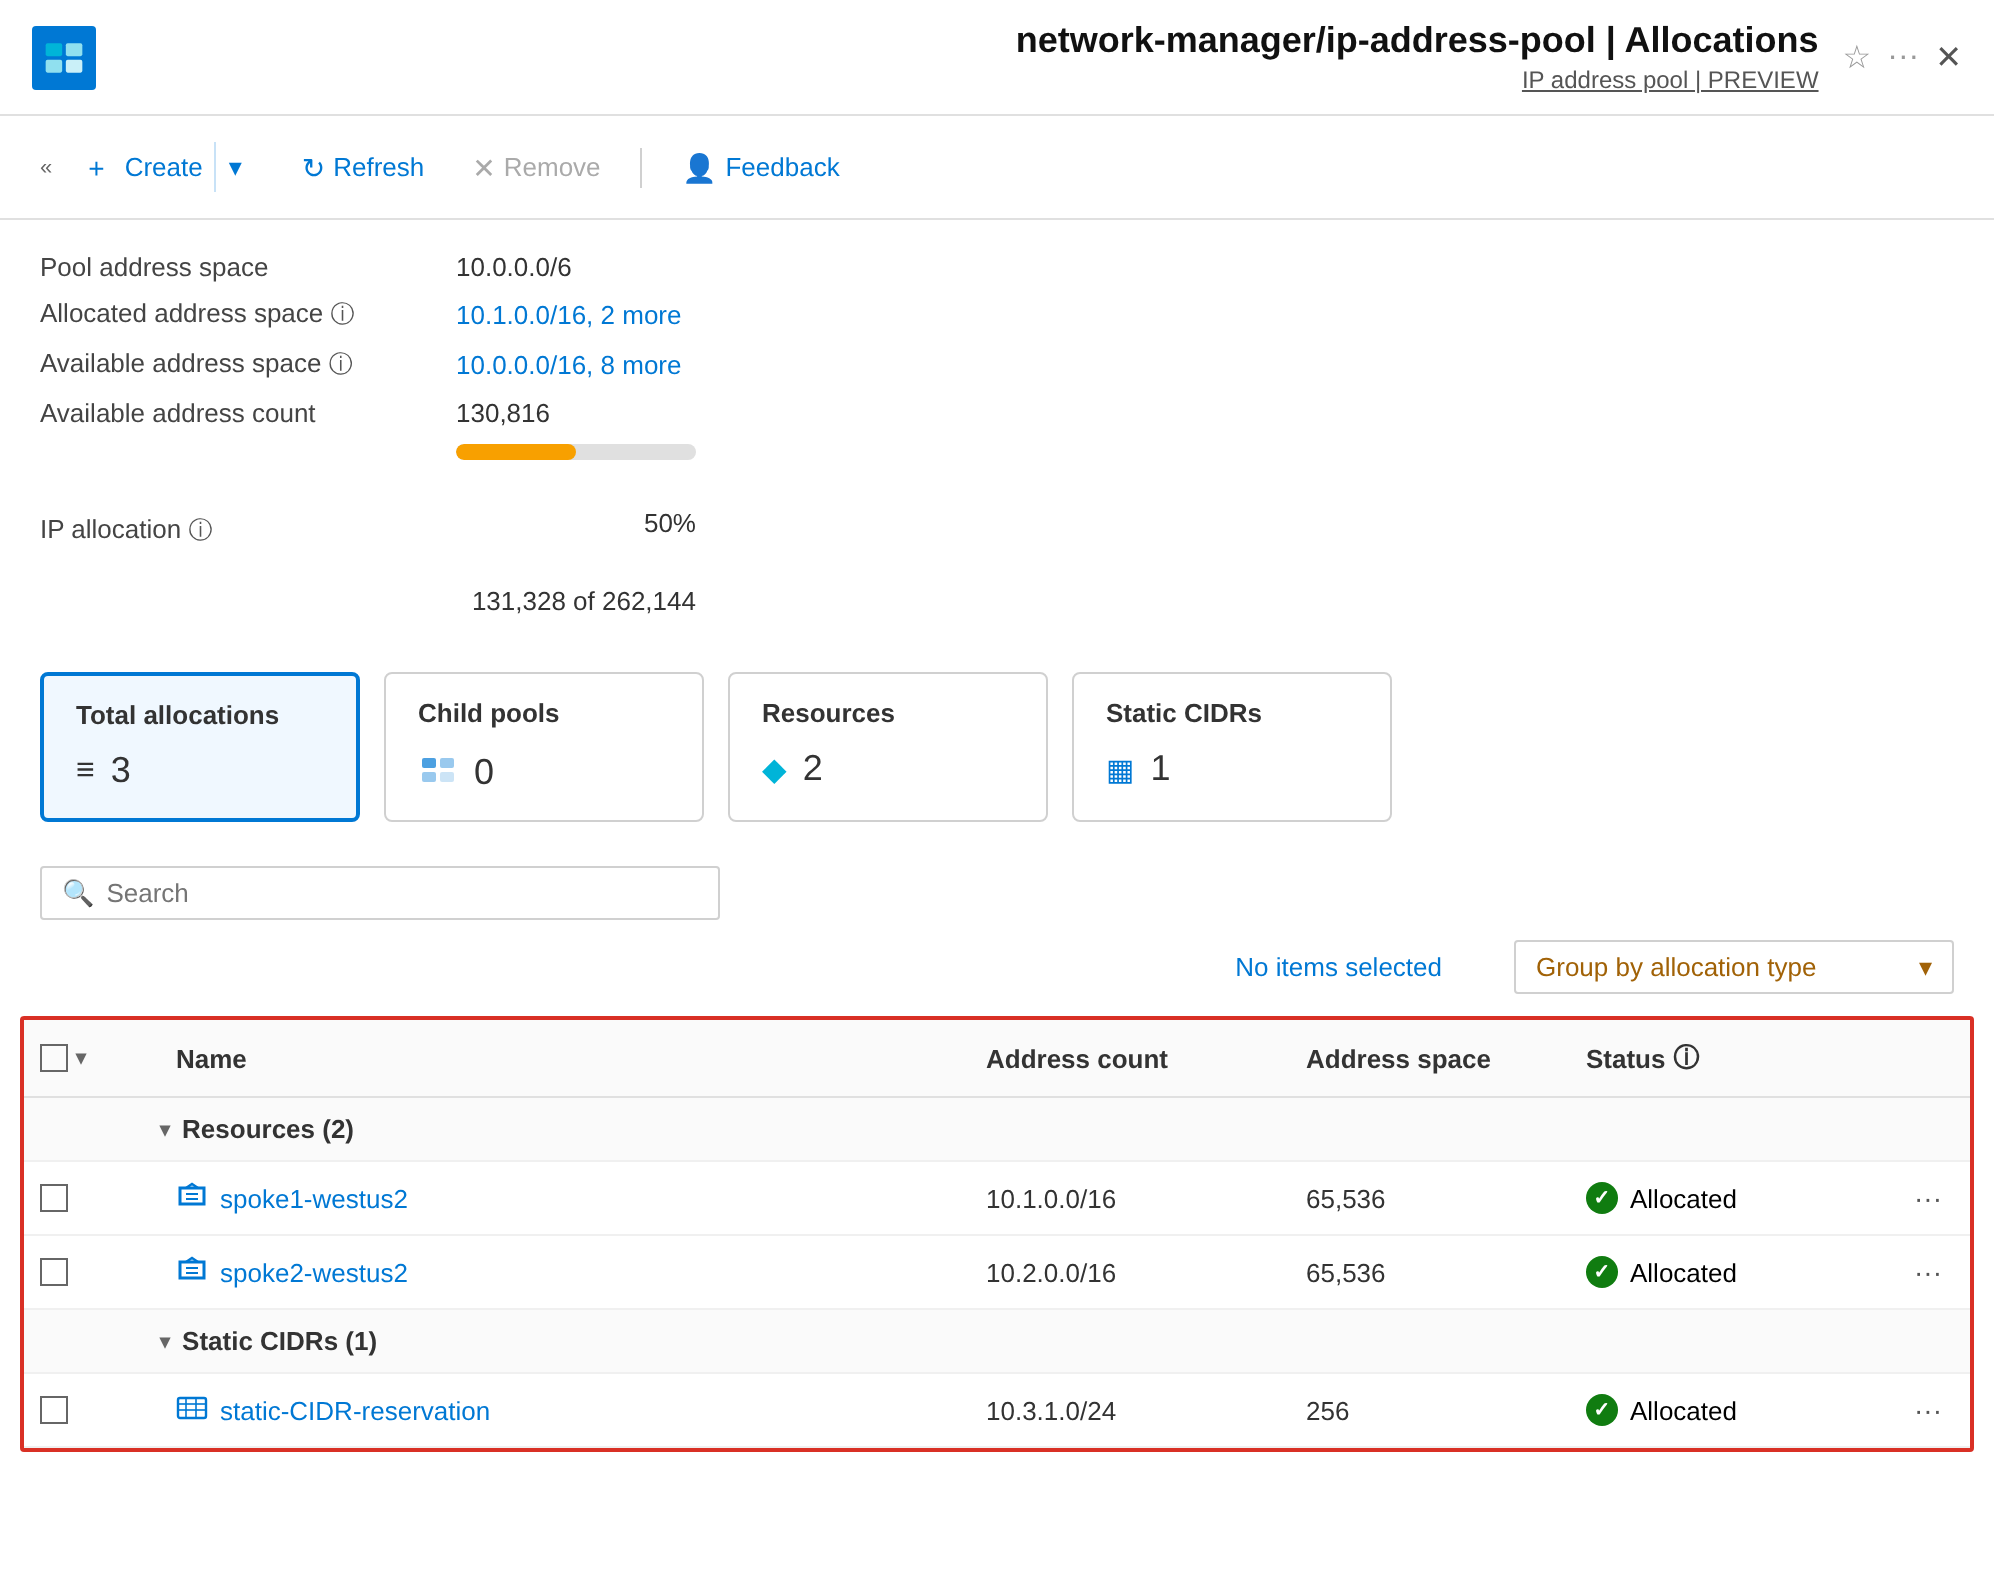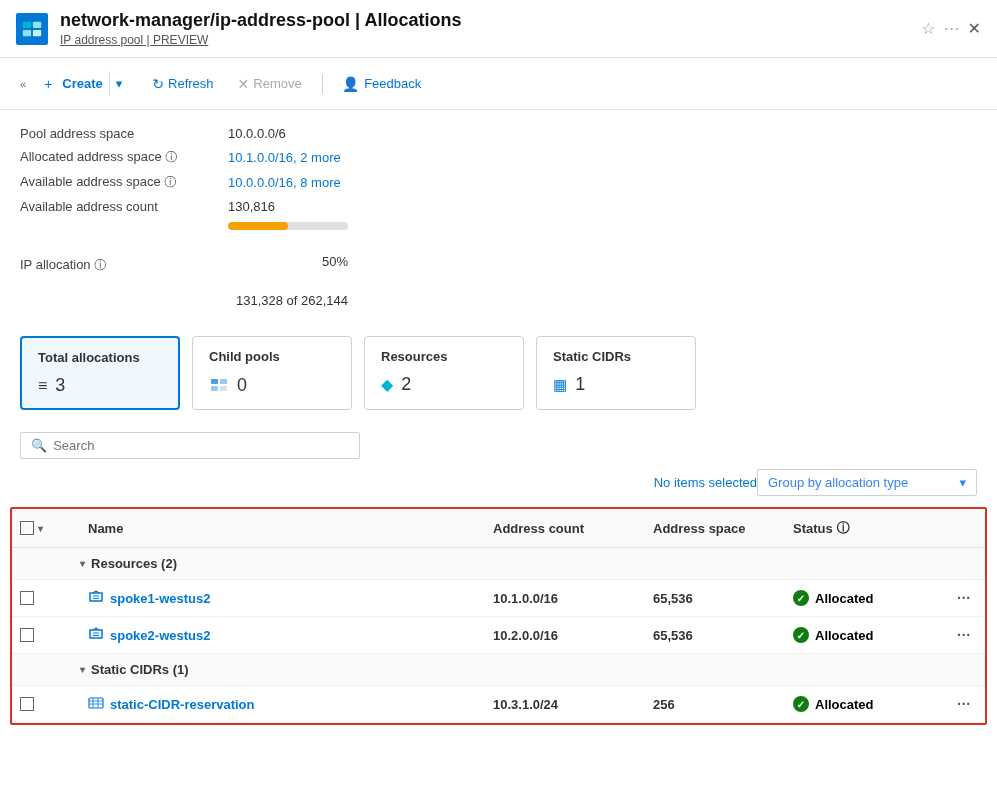--- a/index.html
+++ b/index.html
@@ -1,36 +1,36 @@
 <!DOCTYPE html>
 <html><head>
   <meta charset="utf-8">
   <style>
     * { box-sizing: border-box; margin: 0; padding: 0; font-family: 'Segoe UI', Arial, sans-serif; font-size: 13px; }
     body { background: #fff; width: 997px; height: 797px; overflow: hidden; color: #333; }
     
     
-    .header { display: flex; align-items: center; padding: 10px 16px; border-bottom: 1px solid #e0e0e0; gap: 12px; }
+    .header { display: flex; align-items: center; padding: 10px 16px; border-bottom: 1px solid #e0e0e0; gap: 12px; text-align: right; }
     .header-icon { width: 32px; height: 32px; background: #0078d4; border-radius: 2px; display: flex; align-items: center; justify-content: center; flex-shrink: 0; }
     .header-icon svg { width: 22px; height: 22px; }
     .header-title-block { flex: 1; }
     .header-title { font-size: 18px; font-weight: 600; color: #111; }
     .header-subtitle { font-size: 12px; color: #555; margin-top: 2px; text-decoration: underline; }
     .header-actions-right { display: flex; align-items: center; gap: 8px; }
     .header-star { font-size: 16px; color: #999; cursor: pointer; }
     .header-ellipsis { font-size: 16px; color: #999; cursor: pointer; }
     .header-close { font-size: 16px; color: #555; cursor: pointer; font-weight: 300; }
     
     
     .toolbar { display: flex; align-items: center; padding: 8px 16px; border-bottom: 1px solid #e0e0e0; gap: 4px; }
     .toolbar-btn { display: flex; align-items: center; gap: 4px; padding: 5px 10px; border: none; background: transparent; color: #0078d4; cursor: pointer; font-size: 13px; border-radius: 2px; }
     .toolbar-btn .btn-icon { font-size: 14px; }
     .toolbar-divider { width: 1px; height: 20px; background: #d0d0d0; margin: 0 6px; }
     .create-btn { display: flex; align-items: center; gap: 0; }
-    .create-main { padding: 5px 6px 5px 10px; font-weight: bold; }
+    .create-main { padding: 5px 6px 5px 10px; }
     .create-arrow { padding: 5px 6px; border-left: 1px solid #c8e2f7; }
 
     
     .sidebar-collapse { padding: 8px 4px; color: #666; cursor: pointer; font-size: 11px; }
 
     
     .info-section { padding: 16px 20px; display: grid; gap: 8px; }
     .info-row { display: flex; align-items: center; gap: 8px; }
     .info-label { width: 200px; color: #444; font-size: 13px; flex-shrink: 0; }
     .info-value { color: #0078d4; font-size: 13px; cursor: pointer; }
@@ -55,29 +55,29 @@
 
     
     .search-filter-row { display: flex; align-items: center; justify-content: space-between; padding: 10px 20px 6px; }
     .search-box { display: flex; align-items: center; gap: 6px; border: 1px solid #d0d0d0; border-radius: 2px; padding: 5px 10px; width: 340px; }
     .search-input { border: none; outline: none; font-size: 13px; width: 100%; color: #333; }
     .search-icon { color: #999; font-size: 13px; }
 
     
     .selection-bar { display: flex; align-items: center; justify-content: flex-end; padding: 4px 20px 11px; }
     .no-selected { font-size: 13px; color: #0078d4; }
-    .group-dropdown { display: flex; align-items: center; gap: 0; border: 1px solid #d0d0d0; border-radius: 2px; padding: 5px 10px; cursor: pointer; font-size: 13px; color: #3b82f6; min-width: 220px; justify-content: space-between; }
+    .group-dropdown { display: flex; align-items: center; gap: 0; border: 1px solid #d0d0d0; border-radius: 2px; padding: 5px 10px; cursor: pointer; font-size: 13px; color: #a16207; min-width: 220px; justify-content: space-between; margin-left: 36px; }
 
     
     .table-container { margin: 0 0 0 0; border: 2px solid #d93025; border-radius: 2px; margin: 0 10px; }
     .table-header { display: grid; grid-template-columns: 44px 24px 1fr 160px 140px 160px 40px; background: #fafafa; border-bottom: 1px solid #e0e0e0; padding: 6px 0; }
     .th { font-size: 13px; font-weight: 600; color: #333; padding: 4px 8px; display: flex; align-items: center; gap: 4px; }
     .table-row-group-header { padding: 8px 8px 8px 68px; font-size: 13px; font-weight: 600; color: #333; background: #fafafa; border-bottom: 1px solid #f0f0f0; display: flex; align-items: center; gap: 6px; }
     .table-data-row { display: grid; grid-template-columns: 44px 24px 1fr 160px 140px 160px 40px; border-bottom: 1px solid #f0f0f0; align-items: center; }
-    .td { padding: 8px 8px; font-size: 13px; color: #333; display: flex; align-items: center; gap: 6px; font-weight: bold; }
+    .td { padding: 8px 8px; font-size: 13px; color: #333; display: flex; align-items: center; gap: 6px; }
     .td-link { color: #0078d4; cursor: pointer; }
     .status-allocated { display: flex; align-items: center; gap: 6px; color: #000000; }
     .status-dot { width: 16px; height: 16px; background: #107c10; border-radius: 50%; display: flex; align-items: center; justify-content: center; flex-shrink: 0; }
     .status-dot::after { content: '✓'; color: #fff; font-size: 10px; font-weight: bold; }
     .ellipsis-btn { color: #555; cursor: pointer; font-size: 14px; padding: 2px 4px; }
 
     .collapse-arrow { color: #666; cursor: pointer; font-size: 10px; }
     .row-icon-resource { color: #0078d4; font-size: 14px; }
     .row-icon-cidr { color: #0078d4; font-size: 12px; }
     .checkbox { width: 14px; height: 14px; border: 1px solid #666; display: inline-block; cursor: pointer; }

